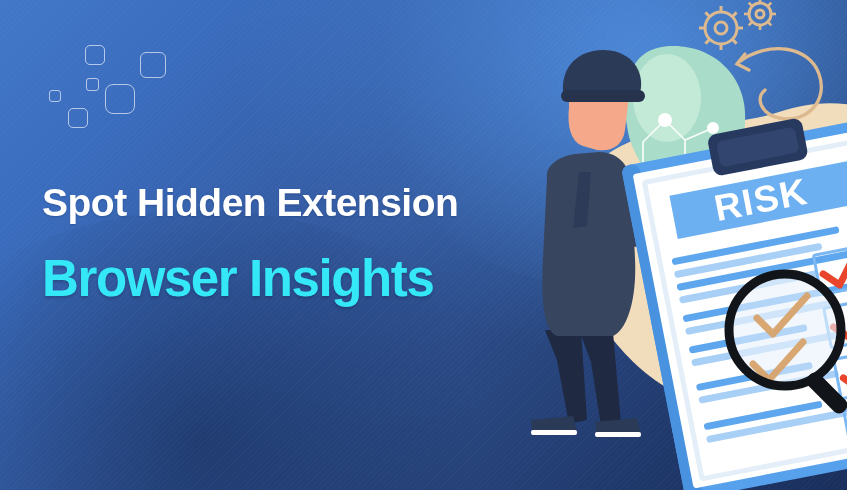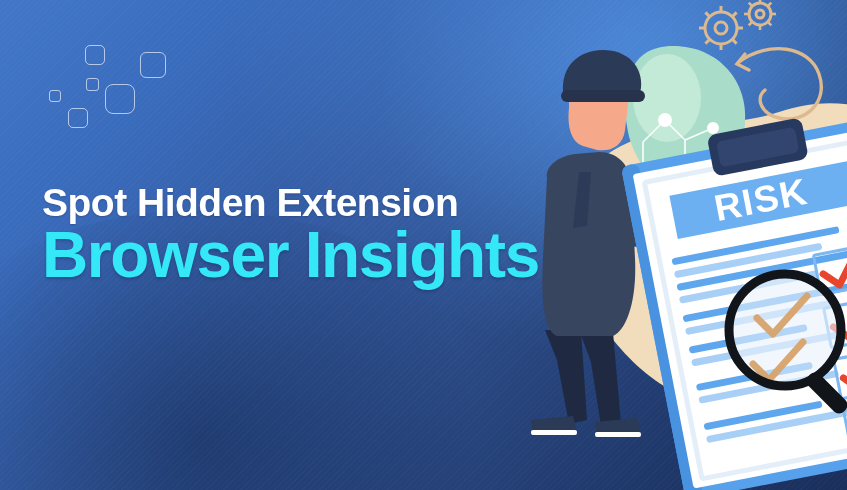--- a/index.html
+++ b/index.html
@@ -58,22 +58,22 @@
     display:block;
     color:#ffffff;
     font-weight:800;
     letter-spacing:-0.5px;
     line-height:1.0;
     text-shadow:0 1px 2px rgba(10,25,55,0.22);
   }
   .hl-1, .hl-2 { font-size:39px; }
   .hl-2 { margin-top:19px; }
   .hl-3 {
-    font-size:64px;
-    margin-top:1px;
+    font-size:51px;
+    margin-top:31px;
     color:#35e8f8;
     letter-spacing:-1.4px;
     text-shadow:0 2px 3px rgba(10,25,55,0.26);
   }
 
   
   #illustration {
     position:absolute;
     right:0; top:0;
     width:330px; height:490px;

